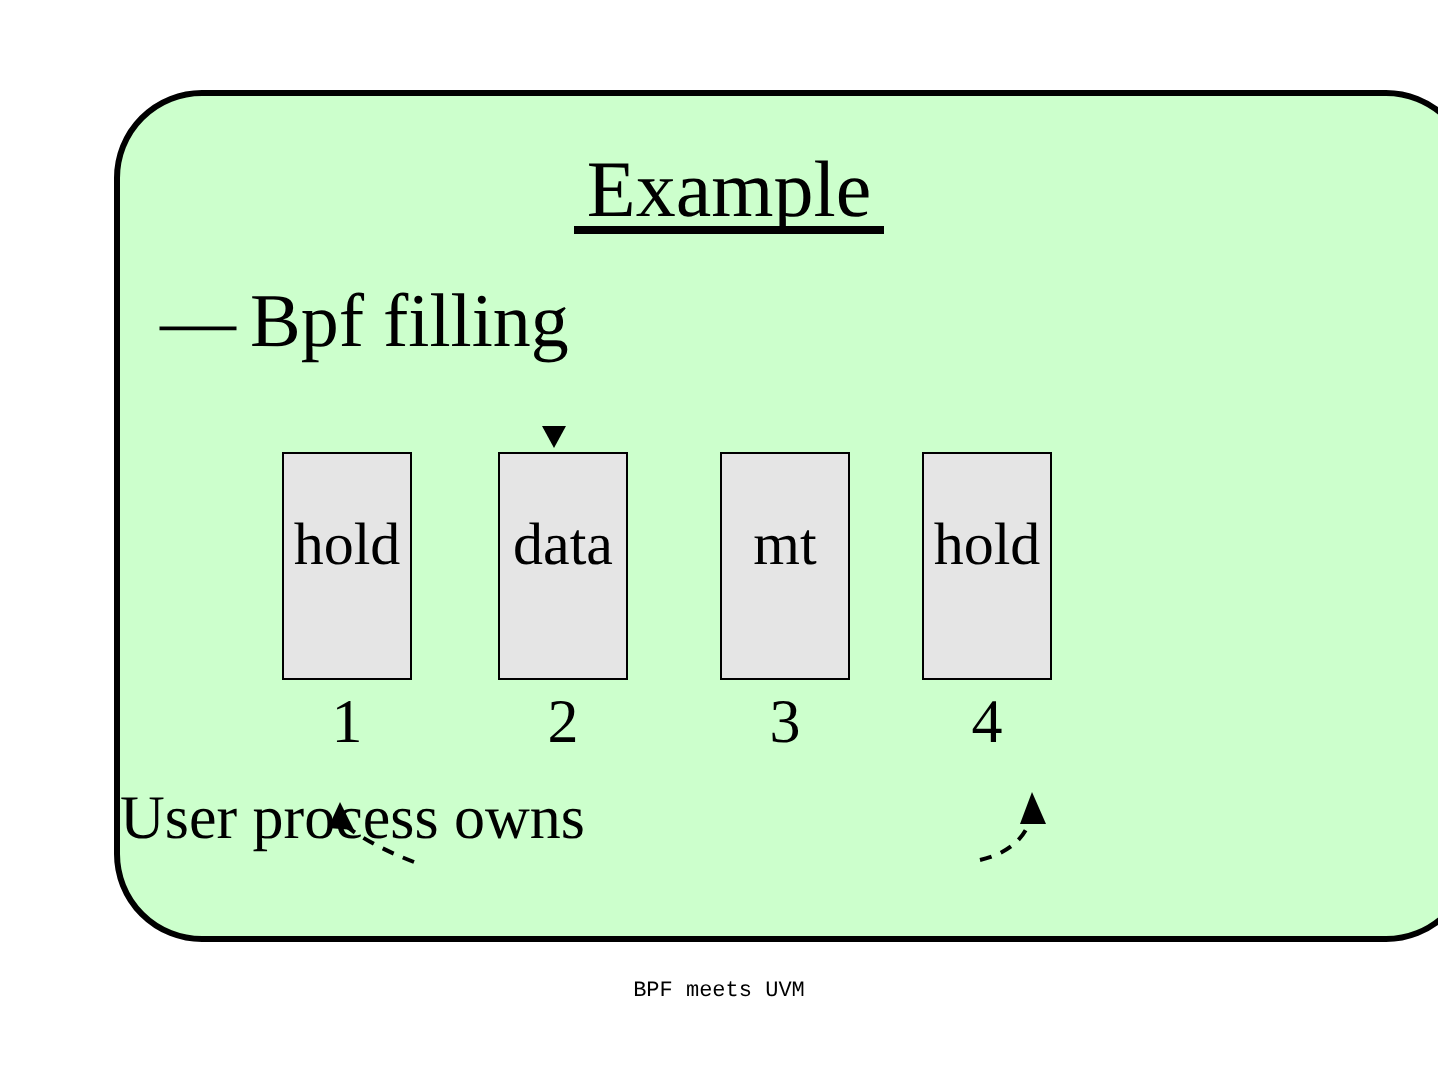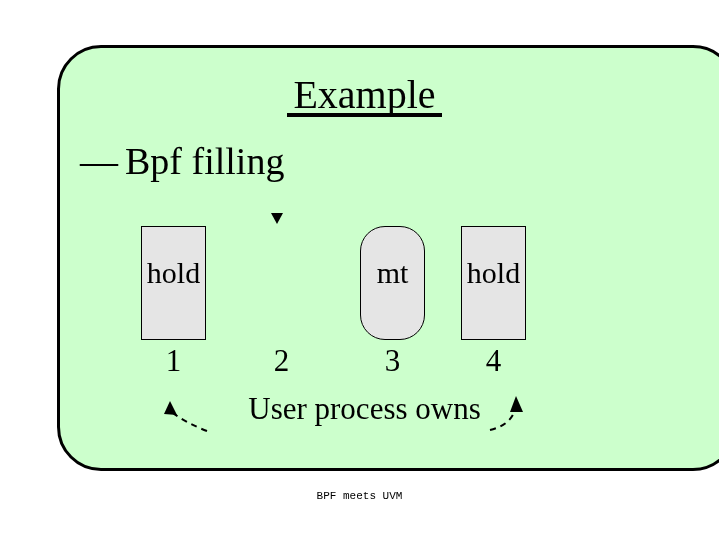--- a/index.html
+++ b/index.html
@@ -96,21 +96,21 @@
     right: 0;
     top: 29px;
     text-align: center;
     font-size: 30px;
     line-height: 34px;
     color: #000000;
     white-space: nowrap;
   }
   .buffer-cell.c0 { left: 0px; }
   .buffer-cell.c1 { left: 108px; }
-  .buffer-cell.c2 { left: 219px; border-radius: 25px; }
+  .buffer-cell.c2 { left: 219px; }
   .buffer-cell.c3 { left: 320px; }
 
   
   #fill-pointer-icon {
     position: absolute;
     left: 130px;
     top: -13px;
     width: 0;
     height: 0;
     border-left: 6px solid transparent;
@@ -139,21 +139,20 @@
   .index-label.c1 { left: 108px; }
   .index-label.c2 { left: 219px; }
   .index-label.c3 { left: 320px; }
 
   
   #ownership-caption {
     position: absolute;
     left: 0;
     top: 343px;
     width: 609px;
-    text-align: center;
     font-size: 31px;
     line-height: 36px;
     color: #000000;
     white-space: nowrap;
   }
   #ownership-arrows {
     position: absolute;
     left: 0;
     top: 320px;
     width: 609px;
@@ -186,20 +185,23 @@
   <div id="slide-subtitle">
     <span class="dash">—</span><span>Bpf filling</span>
   </div>
 
   <div id="buffer-row">
 
     <div class="buffer-cell c0">
       <span class="cell-label">hold</span>
     </div>
 
+    <div class="buffer-cell c1">
+      <span class="cell-label">data</span>
+    </div>
 
     <div class="buffer-cell c2">
       <span class="cell-label">mt</span>
     </div>
 
     <div class="buffer-cell c3">
       <span class="cell-label">hold</span>
     </div>
 
     <div id="fill-pointer-icon"></div>

